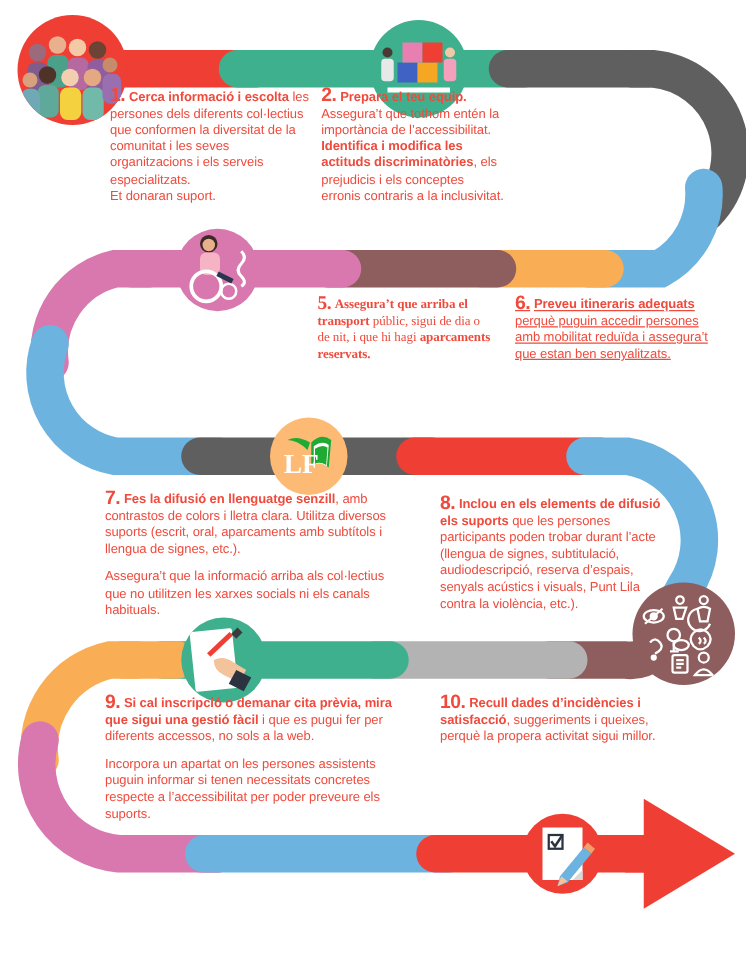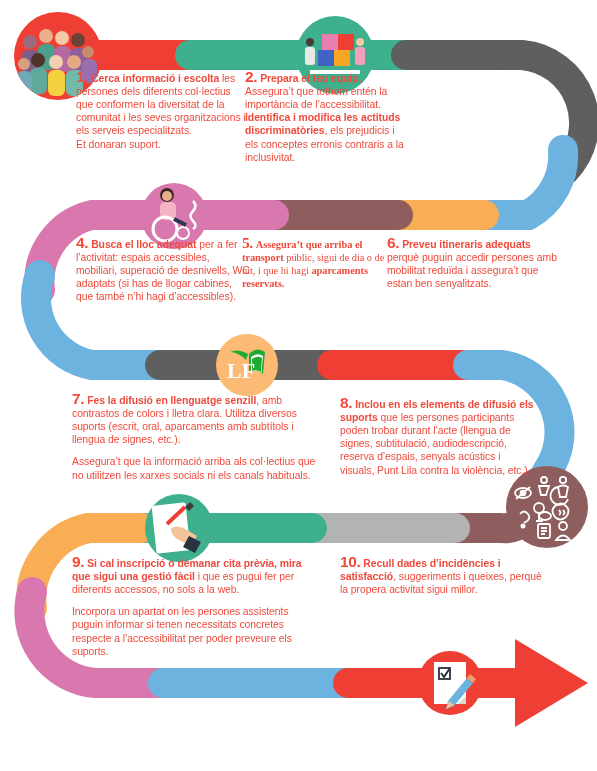--- a/index.html
+++ b/index.html
@@ -23,38 +23,38 @@
     width: 597px;
     height: 771px;
   }
   .step {
     position: absolute;
     color: #ef4a3c;
     font-size: 10.4px;
     line-height: 13.2px;
     letter-spacing: -0.05px;
   }
-  .step p { margin: 0 0 9px 0; }
+  .step p { margin: 0 0 9px 12px; }
   .step p:last-child { margin-bottom: 0; }
   .num {
     font-weight: bold;
     font-size: 15.5px;
     letter-spacing: -0.4px;
     vertical-align: -0.5px;
     padding-right: 3px;
   }
   .b { font-weight: bold; }
 
   
   #step-1 { left: 76px;  top: 70px;  width: 172px; }
   #step-2 { left: 245px; top: 70px;  width: 160px; }
   #step-3 { left: 404px; top: 70px;  width: 170px; }
   #step-4 { left: 76px;  top: 236px; width: 175px; }
   #step-5 { left: 242px; top: 236px; width: 152px; font-family: Liberation Serif, serif; }
-  #step-6 { left: 387px; top: 236px; width: 170px; }
+  #step-6 { left: 400px; top: 236px; width: 170px; text-decoration: underline; }
   #step-7 { left: 72px;  top: 392px; width: 253px; }
   #step-8 { left: 340px; top: 396px; width: 195px; }
   #step-9 { left: 72px;  top: 555px; width: 250px; }
   #step-10 { left: 340px; top: 555px; width: 210px; }
 
   .circle-badge {
     position: absolute;
     border-radius: 50%;
   }
   .circle-badge svg { display: block; }
@@ -217,23 +217,20 @@
       <path d="M49 27 l6 5 l3 -4 l-6 -5 z" fill="#f0a06a"></path>
     </svg>
   </div>
 
   <div class="step" id="step-1">
       <p><span class="num">1.</span><span class="b">Cerca informació i escolta</span><span> les persones dels diferents col·lectius que conformen la diversitat de la comunitat i les seves organitzacions i els serveis especialitzats.</span><br><span>Et donaran suport.</span></p>
     </div>
   <div class="step" id="step-2">
       <p><span class="num">2.</span><span class="b">Prepara el teu equip.</span><span> Assegura’t que tothom entén la importància de l’accessibilitat. </span><span class="b">Identifica i modifica les actituds discriminatòries</span><span>, els prejudicis i els conceptes erronis contraris a la inclusivitat.</span></p>
     </div>
-  <div class="step" id="step-4">
-      <p><span class="num">4.</span><span class="b">Busca el lloc adequat</span><span> per a fer l’activitat: espais accessibles, mobiliari, superació de desnivells, WC adaptats (si has de llogar cabines, que també n’hi hagi d’accessibles).</span></p>
-    </div>
   <div class="step" id="step-5">
       <p><span class="num">5.</span><span class="b">Assegura’t que arriba el transport</span><span> públic, sigui de dia o de nit, i que hi hagi </span><span class="b">aparcaments reservats.</span></p>
     </div>
   <div class="step" id="step-6">
       <p><span class="num">6.</span><span class="b">Preveu itineraris adequats</span><span> perquè puguin accedir persones amb mobilitat reduïda i assegura’t que estan ben senyalitzats.</span></p>
     </div>
   <div class="step" id="step-7">
       <p><span class="num">7.</span><span class="b">Fes la difusió en llenguatge senzill</span><span>, amb contrastos de colors i lletra clara. Utilitza diversos suports (escrit, oral, aparcaments amb subtítols i llengua de signes, etc.).</span></p>
       <p><span>Assegura’t que la informació arriba als col·lectius que no utilitzen les xarxes socials ni els canals habituals.</span></p>
     </div>

